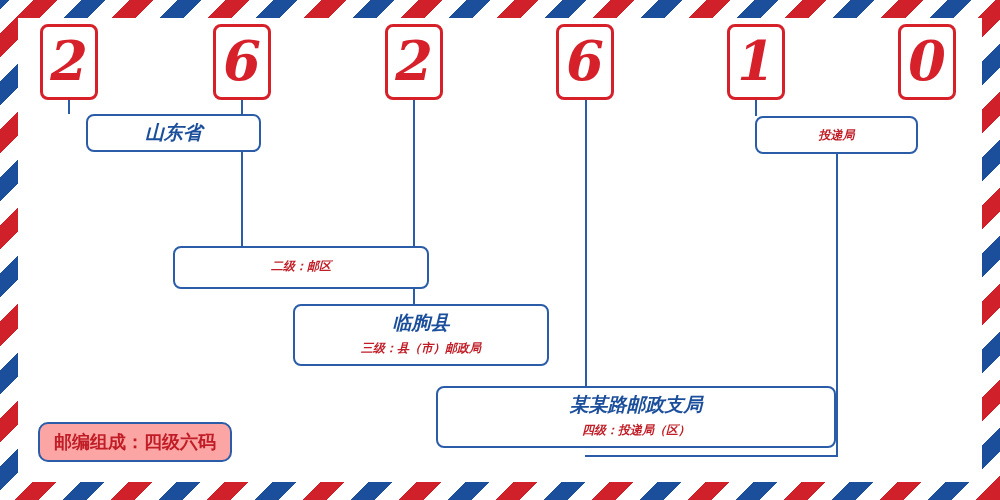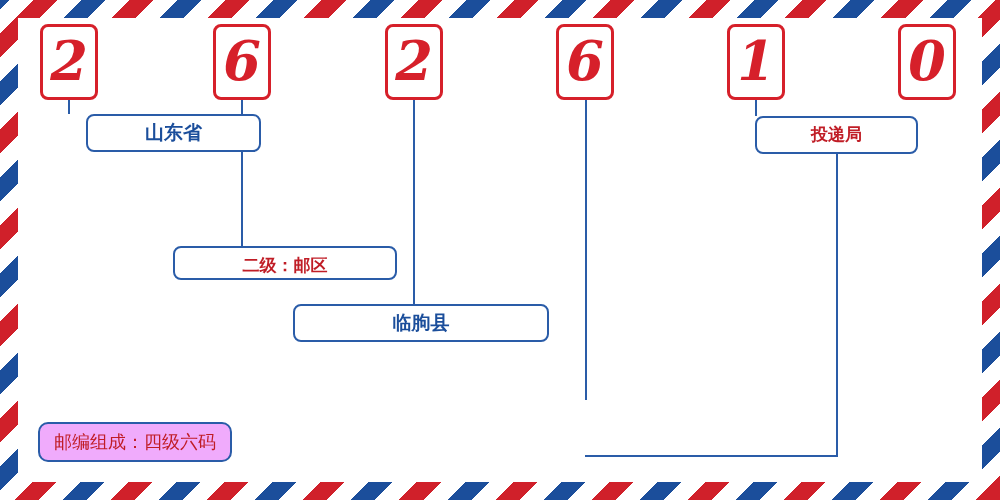--- a/index.html
+++ b/index.html
@@ -55,54 +55,55 @@
   
   .label-box{
     position:absolute;
     border:2px solid #2a5ca8;
     border-radius:8px;
     background:#ffffff;
     box-sizing:border-box;
     color:#c01d26;
     text-align:center;
     padding:4px 10px;
+    font-style:italic;
   }
   .label-box .title{
     color:#1b4e9b;
     font-weight:bold;
     font-size:19px;
     line-height:26px;
     white-space:nowrap;
   }
   .label-box .sub{
     color:#c01d26;
     font-weight:bold;
-    font-size:17px;
+    font-size:12px;
     line-height:24px;
   }
   .label-box .sub.nowrap{white-space:nowrap;}
 
   
   .line{
     position:absolute;
     background:#2a5ca8;
   }
   .vline{width:2px;}
   .hline{height:2px;}
 
   
   #footer-note{
     position:absolute;
     left:20px;bottom:20px;
     border:2px solid #2a5ca8;
     border-radius:10px;
-    background:#f0abfc;
+    background:#fca5a5;
     padding:6px 14px;
     color:#c01d26;
-    font-weight:normal;
+    font-weight:bold;
     font-size:18px;
     line-height:24px;
     white-space:nowrap;
     box-sizing:border-box;
   }
 </style>
 </head>
 <body>
 
 <div id="envelope">
@@ -138,28 +139,33 @@
 
       <div class="line vline" style="left:737px;top:82px;height:16px;"></div>
 
       <div class="line vline" style="left:818px;top:128px;height:310px;"></div>
       <div class="line hline" style="left:567px;top:437px;width:253px;"></div>
 
       <div class="label-box" style="left:68px;top:96px;width:175px;">
         <div class="title">山东省</div>
       </div>
 
-      <div class="label-box" style="left:155px;top:228px;width:224px;padding-top:6px;padding-bottom:0;">
+      <div class="label-box" style="left:155px;top:228px;width:256px;padding-top:6px;padding-bottom:9px;">
         <div class="sub nowrap">二级：邮区</div>
       </div>
 
       <div class="label-box" style="left:275px;top:286px;width:256px;">
         <div class="title">临朐县</div>
+        <div class="sub nowrap">三级：县（市）邮政局</div>
       </div>
 
+      <div class="label-box" style="left:418px;top:368px;width:400px;">
+        <div class="title">某某路邮政支局</div>
+        <div class="sub nowrap">四级：投递局（区）</div>
+      </div>
 
       <div class="label-box" style="left:737px;top:98px;width:163px;padding-top:5px;padding-bottom:5px;">
         <div class="sub nowrap">投递局</div>
       </div>
 
       <div id="footer-note">邮编组成：四级六码</div>
 
     </div>
   </div>
 </div>

